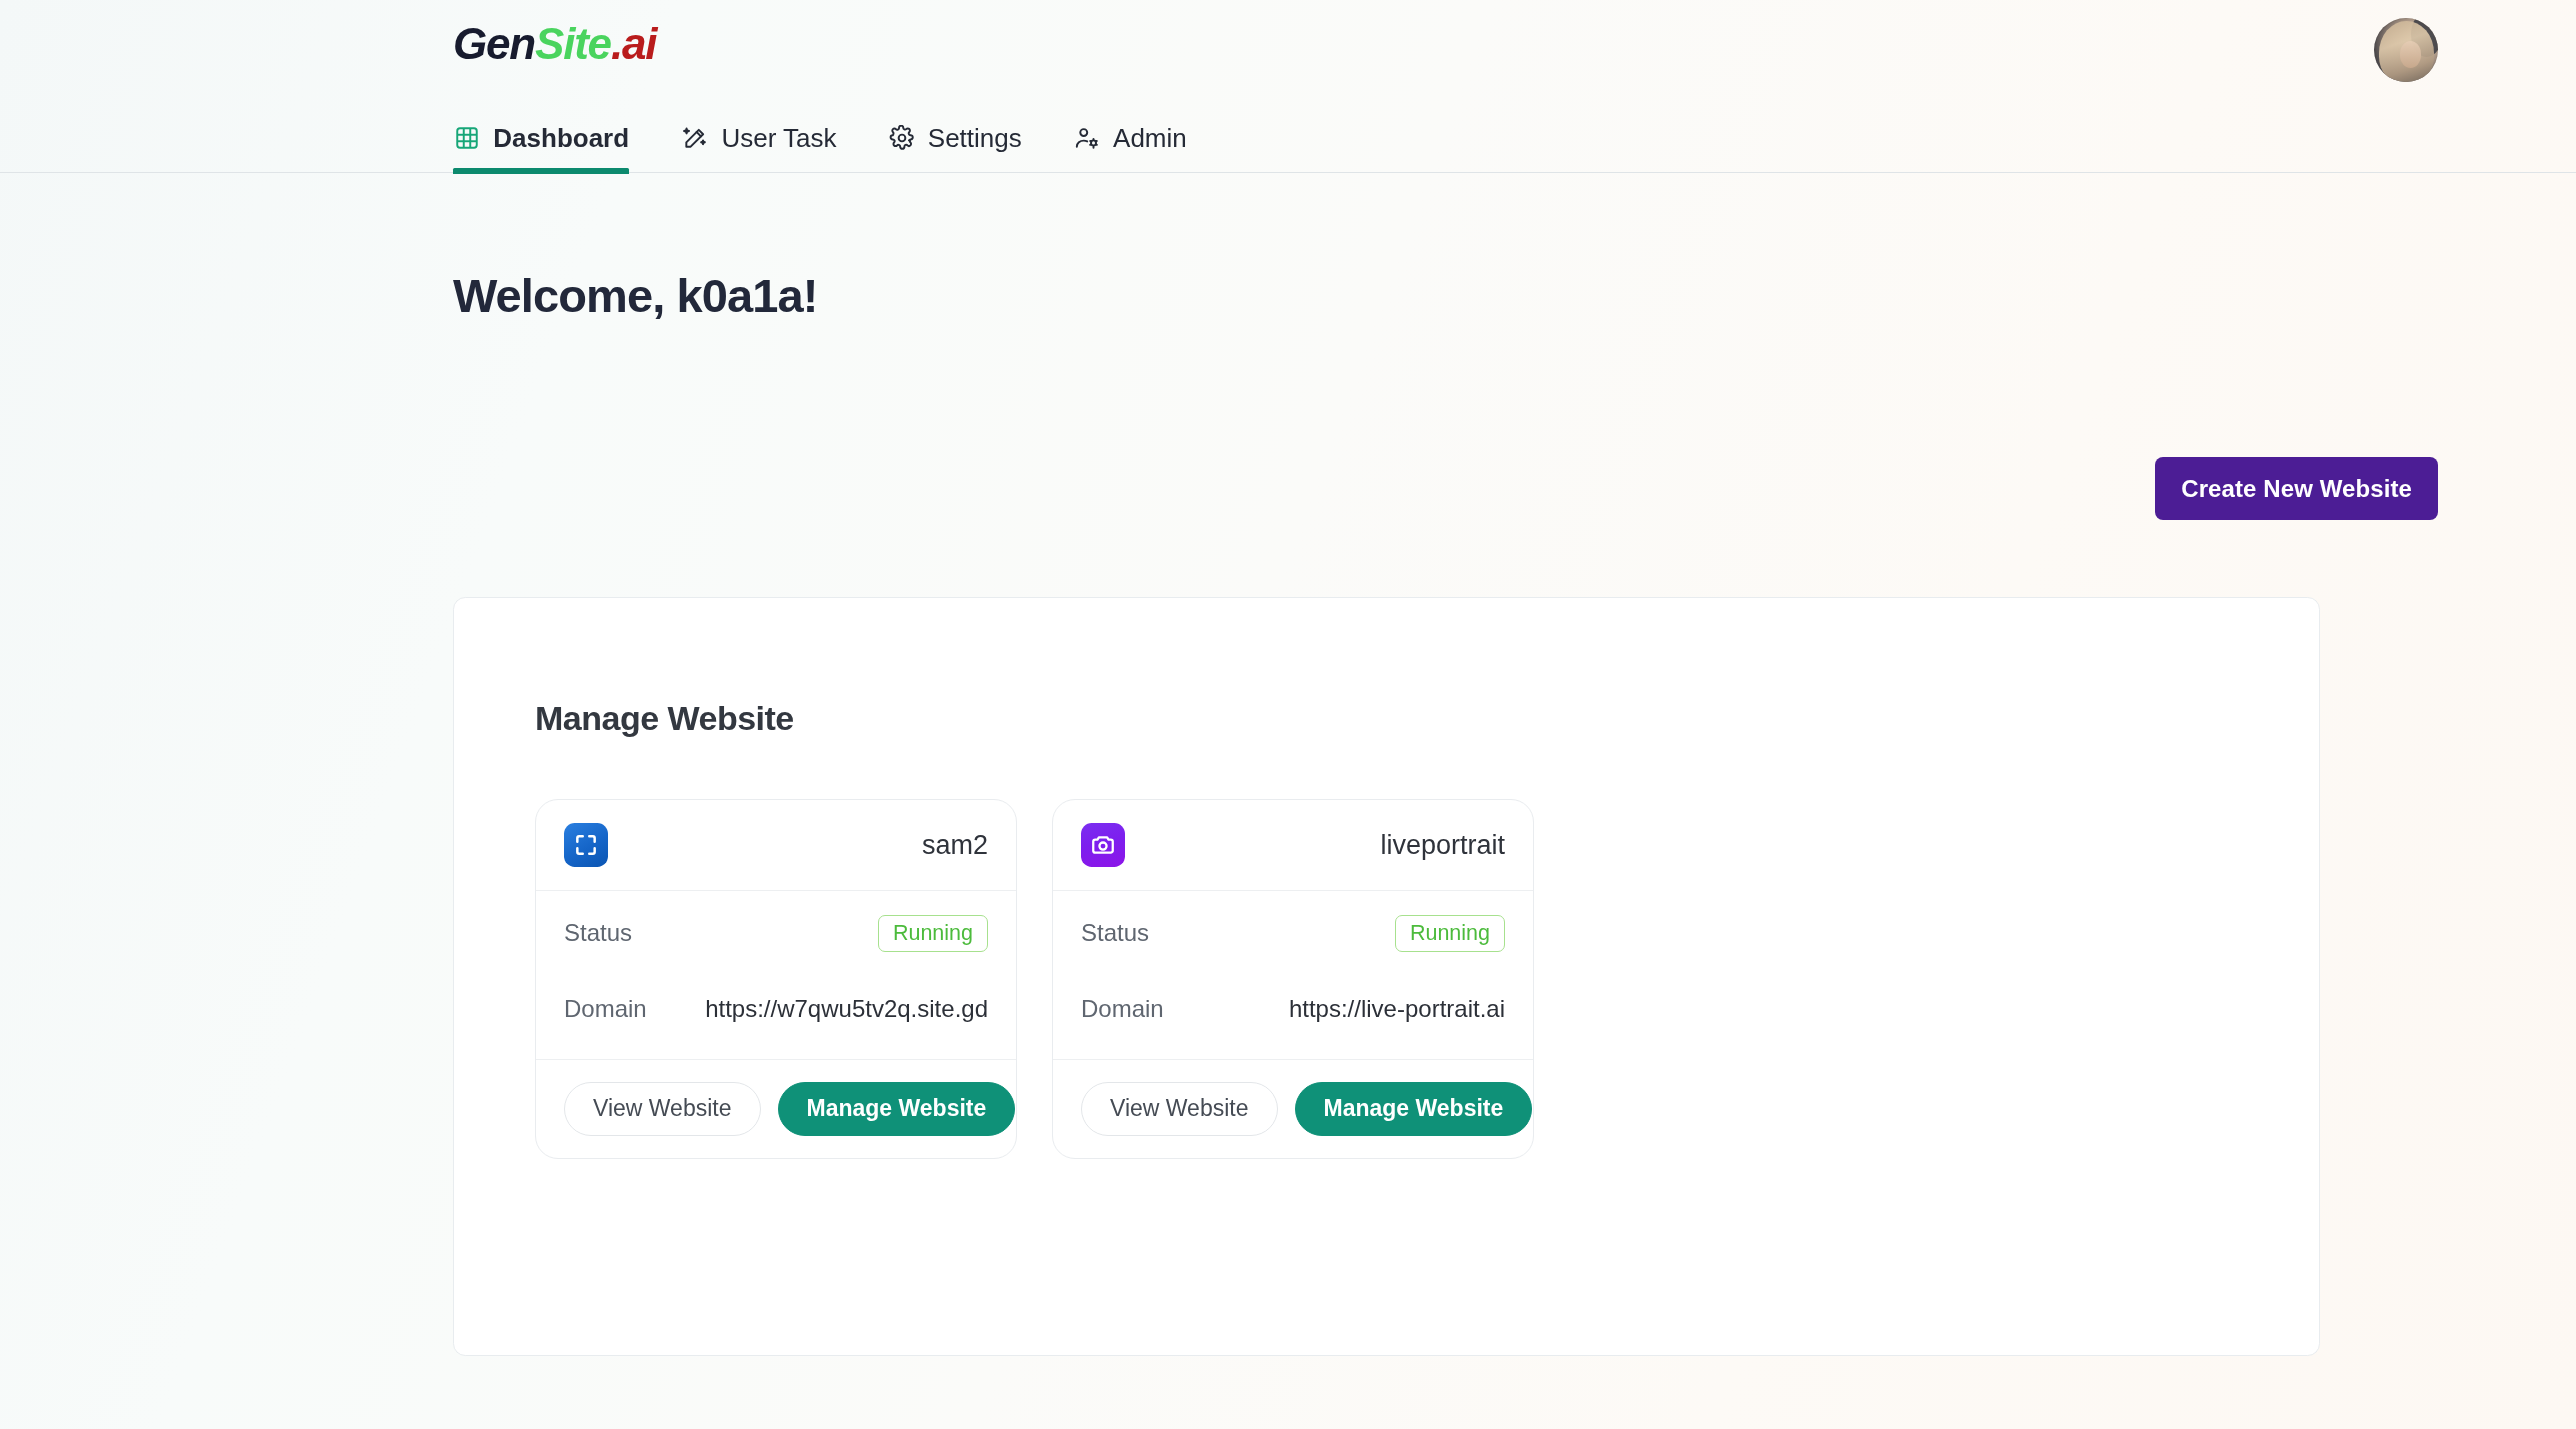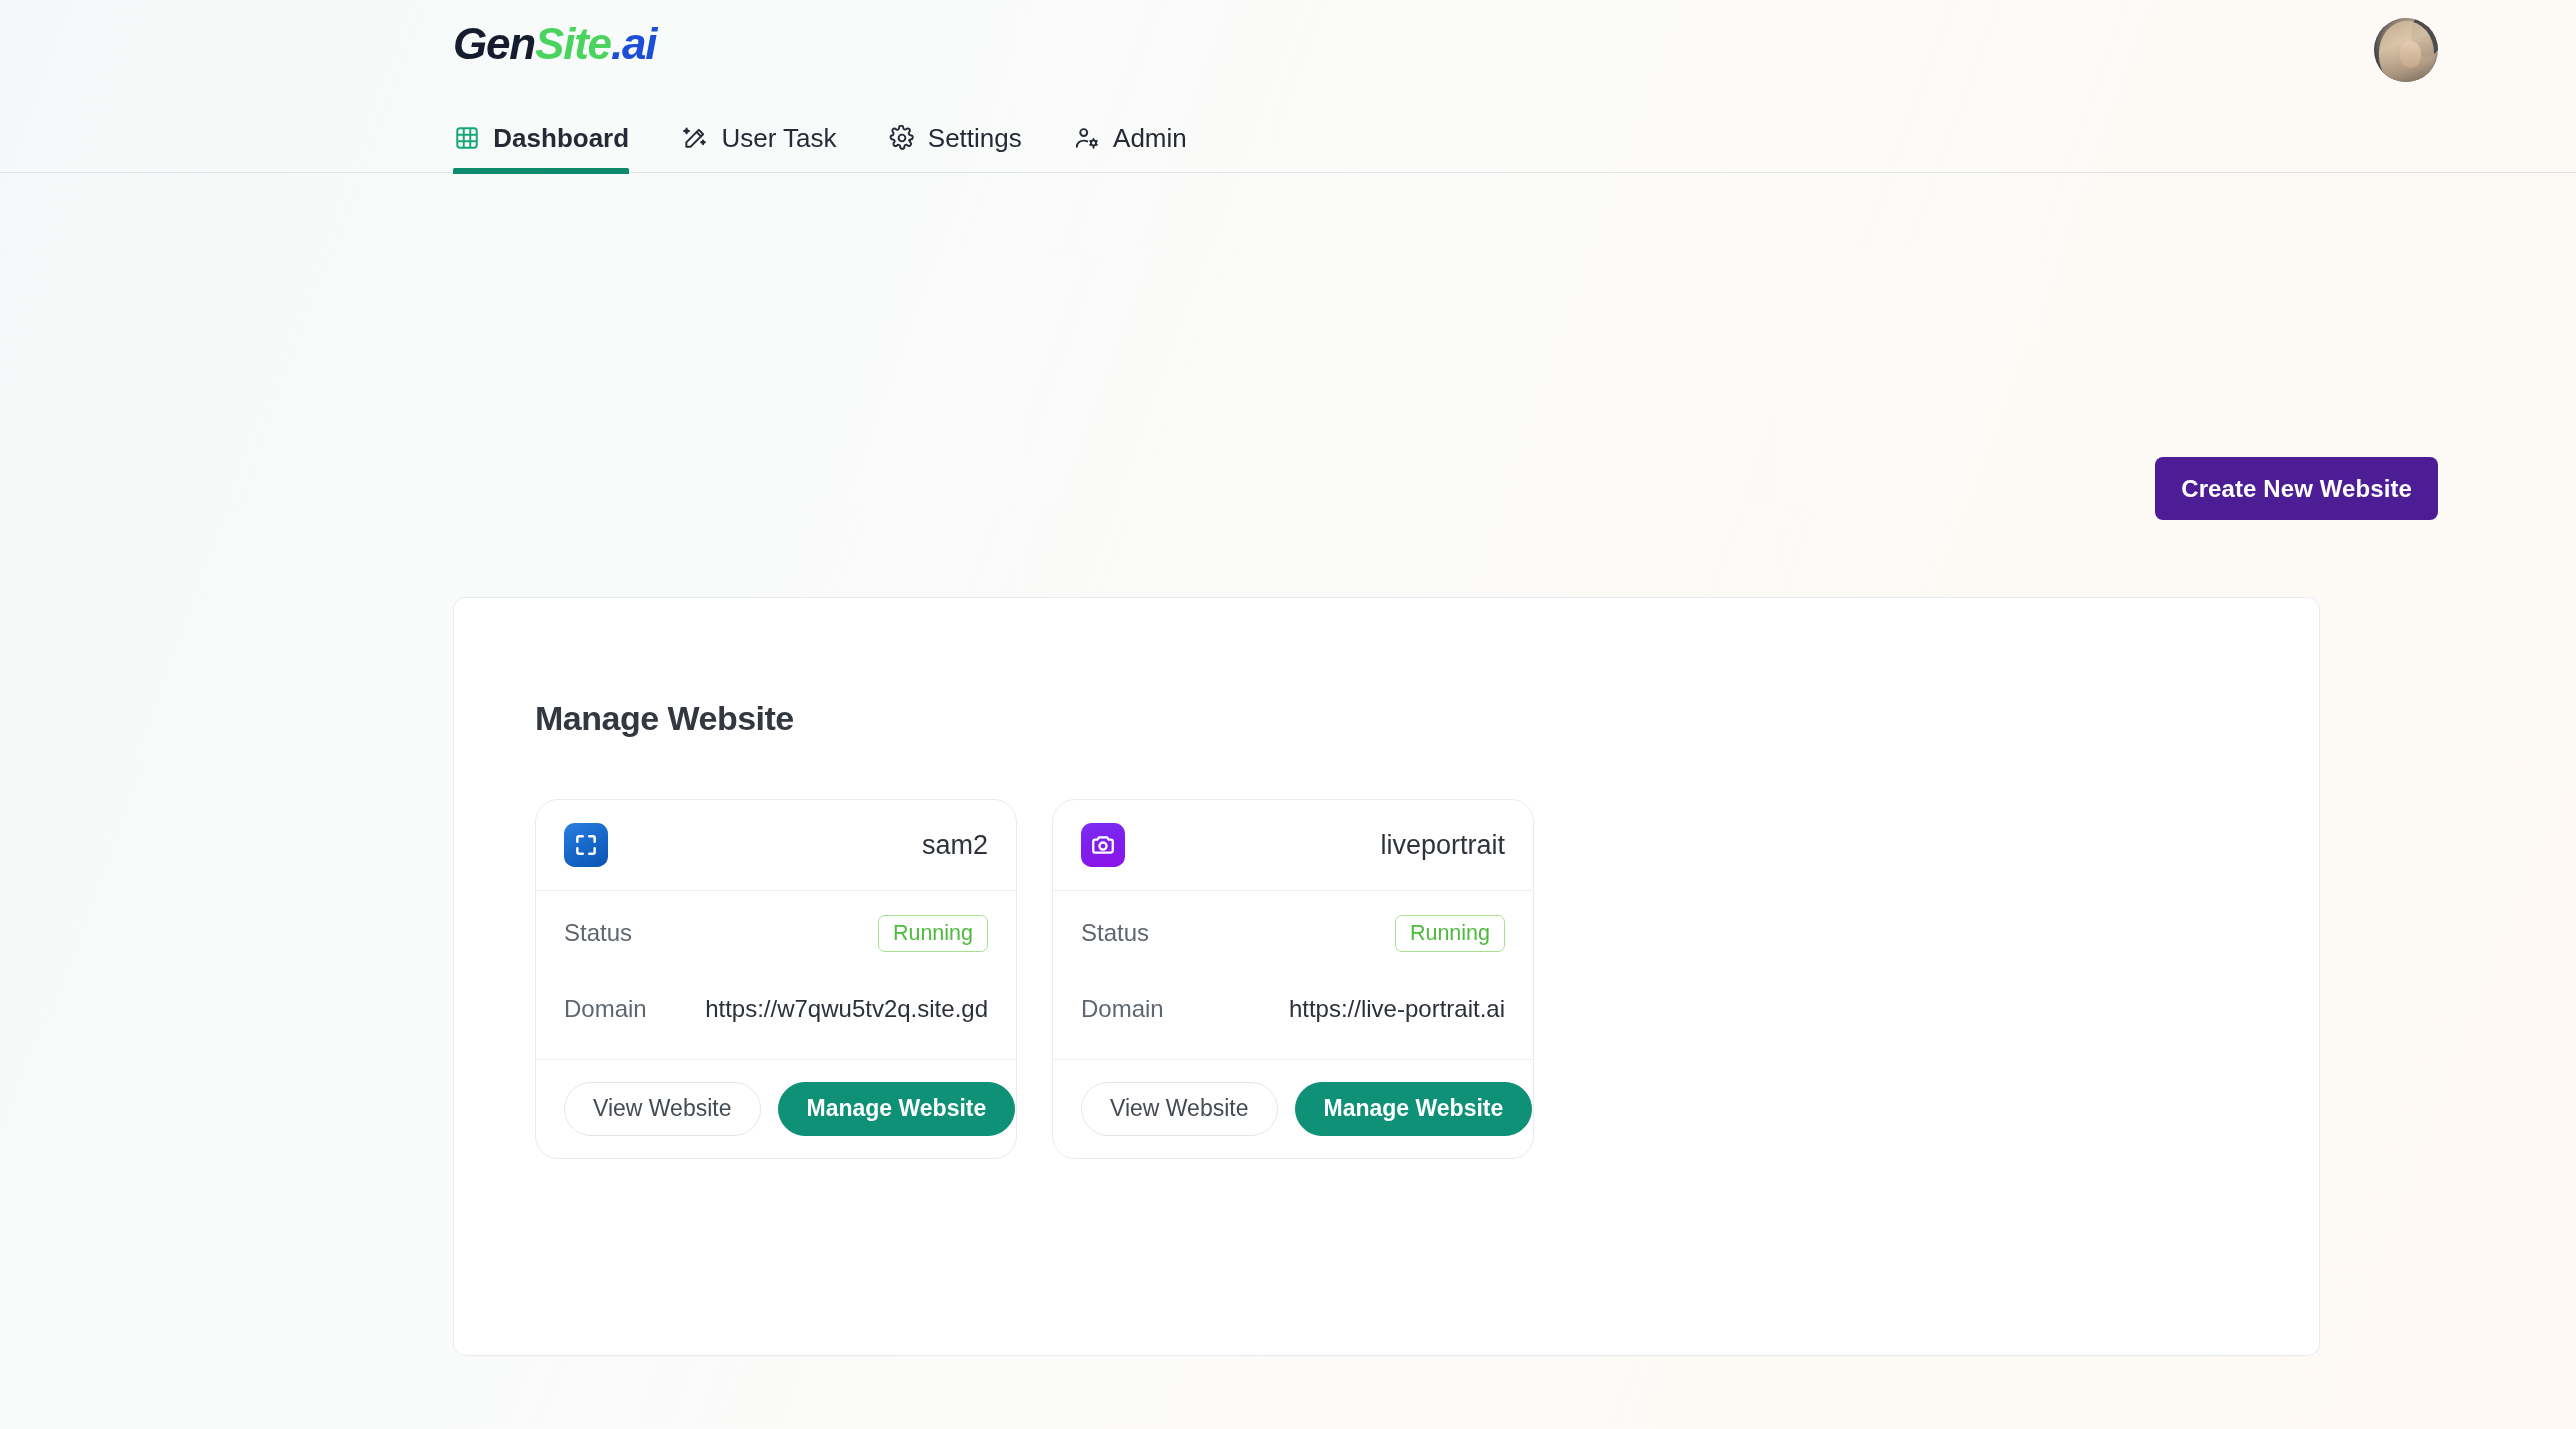--- a/index.html
+++ b/index.html
@@ -40,21 +40,21 @@
     top: 21.5px;
     font-size: 44px;
     font-weight: 800;
     font-style: italic;
     letter-spacing: -1.2px;
     line-height: 1;
     white-space: nowrap;
   }
   .brand .b-gen  { color: #171b2e; }
   .brand .b-site { color: #4ad45e; }
-  .brand .b-ai   { color: #1d4ed8; }
+  .brand .b-ai   { color: #b91c1c; }
 
   .avatar {
     position: absolute;
     right: 138px;
     top: 18.4px;
     width: 64px;
     height: 64px;
     border-radius: 50%;
     overflow: hidden;
     background:
@@ -366,20 +366,21 @@
         </span>
         <span class="nav-label">Admin</span>
       </div>
 
     </div>
   </div>
 
   <div class="main">
 
     <div class="welcome-block">
+      <div class="welcome-title">Welcome, k0a1a!</div>
     </div>
 
     <button class="create-btn">Create New Website</button>
 
     <div class="panel">
       <div class="panel-title">Manage Website</div>
 
       <div class="cards">
 
         <div class="site-card">

